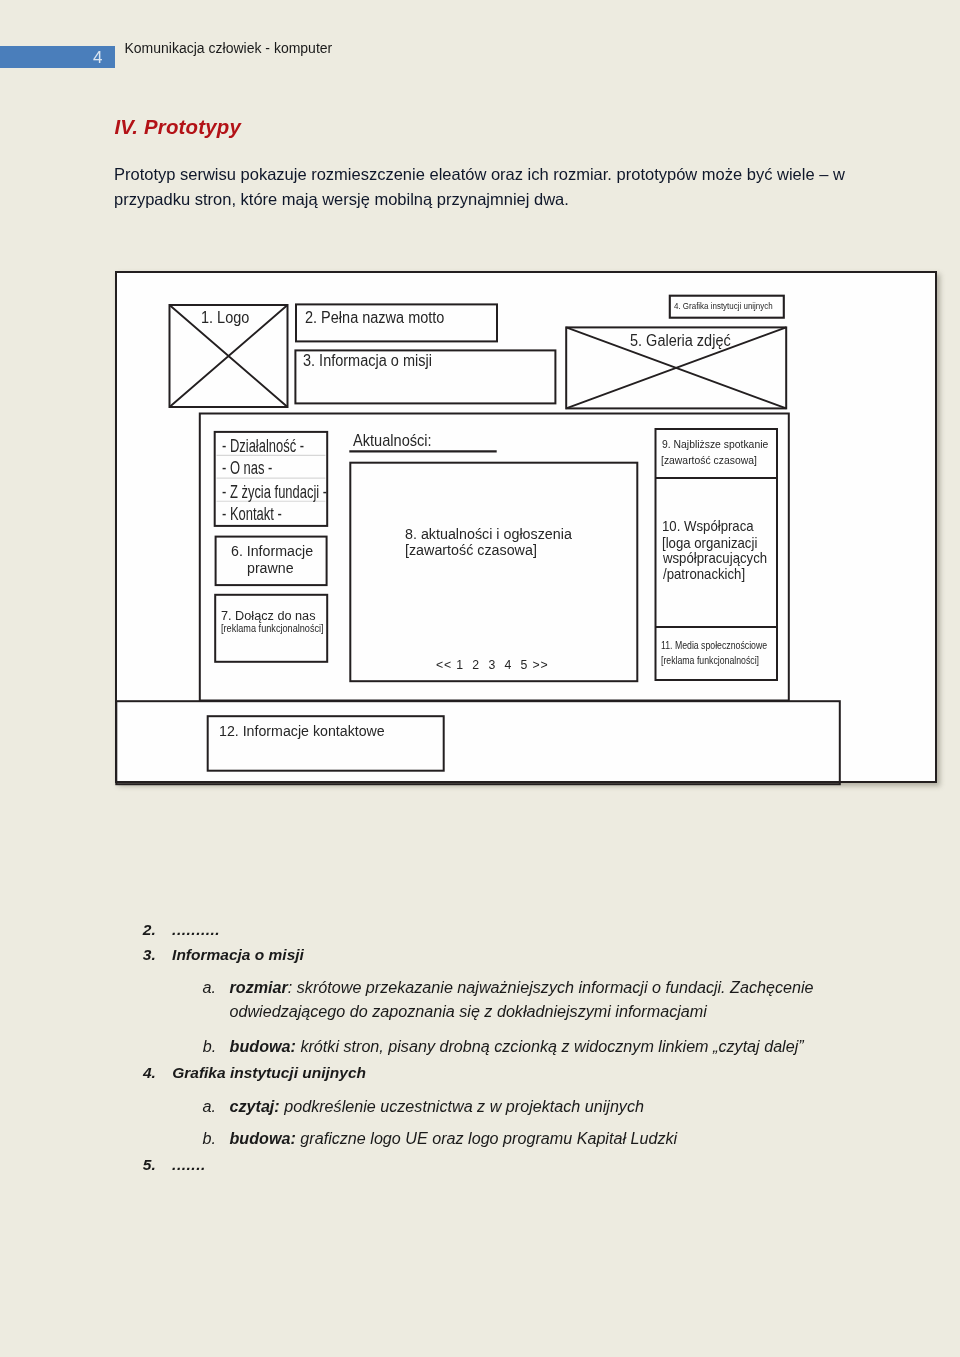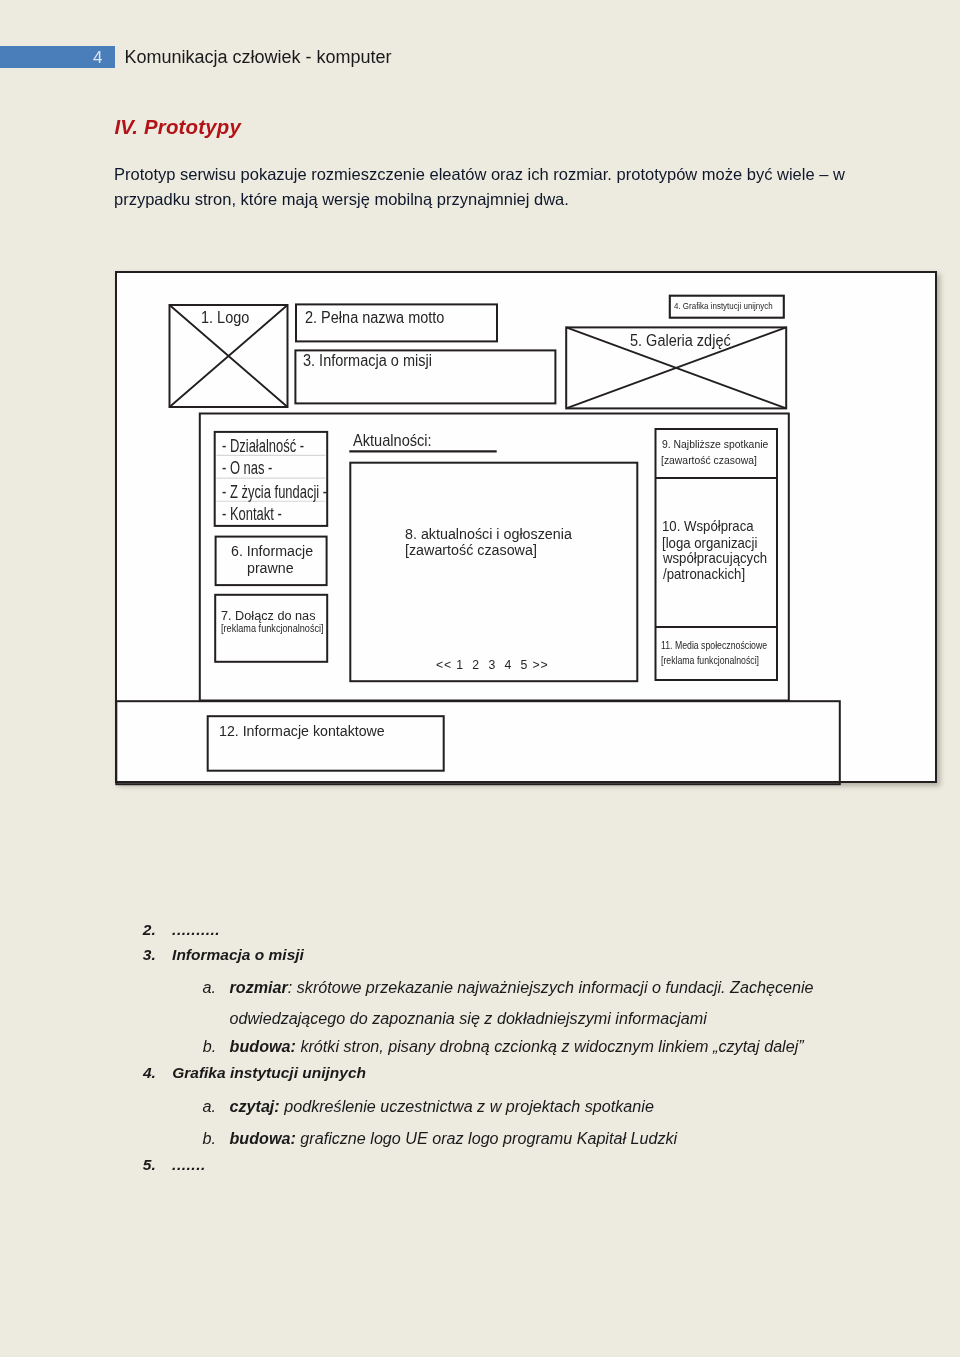--- a/index.html
+++ b/index.html
@@ -3,21 +3,21 @@
 <meta charset="utf-8">
 <style>
   html,body{margin:0;padding:0;}
   body{width:960px;height:1357px;background:#edebe0;font-family:"Liberation Sans",sans-serif;overflow:hidden;position:relative;
        -webkit-font-smoothing:antialiased;}
   .page{position:absolute;left:0;top:0;width:960px;height:1357px;}
 
   
   .pagenum{position:absolute;left:0;top:46px;width:115px;height:22px;background:#4a7ebb;}
   .pagenum span{position:absolute;transform:translateZ(0);right:12.5px;top:3px;font-size:17px;line-height:18px;color:#dce6f1;}
-  .hdr-title{position:absolute;transform:translateZ(0);left:124.5px;top:48px;font-size:18px;line-height:18px;color:#1a1a1a;white-space:nowrap;}
+  .hdr-title{position:absolute;transform:translateZ(0);left:124.5px;top:39px;font-size:14px;line-height:18px;color:#1a1a1a;white-space:nowrap;}
 
   
   .h1{position:absolute;transform:translateZ(0);left:114.5px;top:115.8px;font-size:20.4px;font-weight:bold;font-style:italic;
       color:#b31217;letter-spacing:.2px;white-space:nowrap;}
   .para{position:absolute;transform:translateZ(0);left:114px;font-size:16.5px;line-height:24.9px;color:#0f172a;}
   .p1{top:162px;width:736px;}
   .p2{top:227px;white-space:nowrap;}
 
   
   .wire{position:absolute;left:115px;top:271px;width:822px;height:512px;background:#fefefe;
@@ -56,21 +56,21 @@
   .red-lead{position:absolute;transform:translateZ(0);left:114px;top:853px;font-size:15.45px;line-height:20px;color:#b31217;font-weight:bold;white-space:nowrap;}
   .red-lead .pl{color:#231f20;font-weight:normal;}
   .lvl1{position:absolute;transform:translateZ(0);font-size:15.5px;line-height:20px;color:#1a1a1a;font-style:italic;font-weight:bold;white-space:nowrap;}
   .lvl1 .num{position:absolute;left:0;top:0;}
   .lvl1 .tx{position:absolute;left:29.3px;top:0;}
   .o-i0 .tx,.o-i3 .tx{letter-spacing:0.5px;}
   .lvl2{position:absolute;transform:translateZ(0);font-size:16.15px;line-height:20px;color:#1a1a1a;font-style:italic;white-space:nowrap;}
   .lvl2 .num{position:absolute;left:0;top:0;}
   .lvl2 .tx{position:absolute;left:26.9px;top:0;}
   .lvl2 b{font-weight:bold;}
-  .cont{position:absolute;transform:translateZ(0);font-size:16.15px;line-height:20px;color:#1a1a1a;font-style:italic;white-space:nowrap;margin-top:7px;}
+  .cont{position:absolute;transform:translateZ(0);font-size:16.15px;line-height:20px;color:#1a1a1a;font-style:italic;white-space:nowrap;}
   .o-i0{left:142.8px;top:920.2px;}
   .o-i1{left:142.8px;top:944.6px;}
   .o-s0{left:202.6px;top:977.2px;}
   .o-c0{left:229.5px;top:1001.4px;}
   .o-s1{left:202.7px;top:1035.8px;}
   .o-i2{left:142.9px;top:1063.1px;}
   .o-s2{left:202.6px;top:1096.3px;}
   .o-s3{left:202.6px;top:1127.9px;}
   .o-i3{left:142.8px;top:1155.3px;}
 </style>
@@ -175,21 +175,21 @@
   <div class="lvl2 o-s1">
     <span class="num">b.</span>
       <span class="tx"><b>budowa:</b><span></span><span> krótki stron, pisany drobną czcionką z widocznym linkiem „czytaj dalej”</span></span>
   </div>
   <div class="lvl1 o-i2">
     <span class="num">4.</span>
       <span class="tx">Grafika instytucji unijnych</span>
   </div>
   <div class="lvl2 o-s2">
     <span class="num">a.</span>
-      <span class="tx"><b>czytaj:</b><span></span><span> podkreślenie uczestnictwa z w projektach spotkanie</span></span>
+      <span class="tx"><b>czytaj:</b><span></span><span> podkreślenie uczestnictwa z w projektach unijnych</span></span>
   </div>
   <div class="lvl2 o-s3">
     <span class="num">b.</span>
       <span class="tx"><b>budowa:</b><span></span><span>  graficzne logo UE oraz logo programu Kapitał Ludzki</span></span>
   </div>
   <div class="lvl1 o-i3">
     <span class="num">5.</span>
       <span class="tx">.......</span>
   </div>
 

